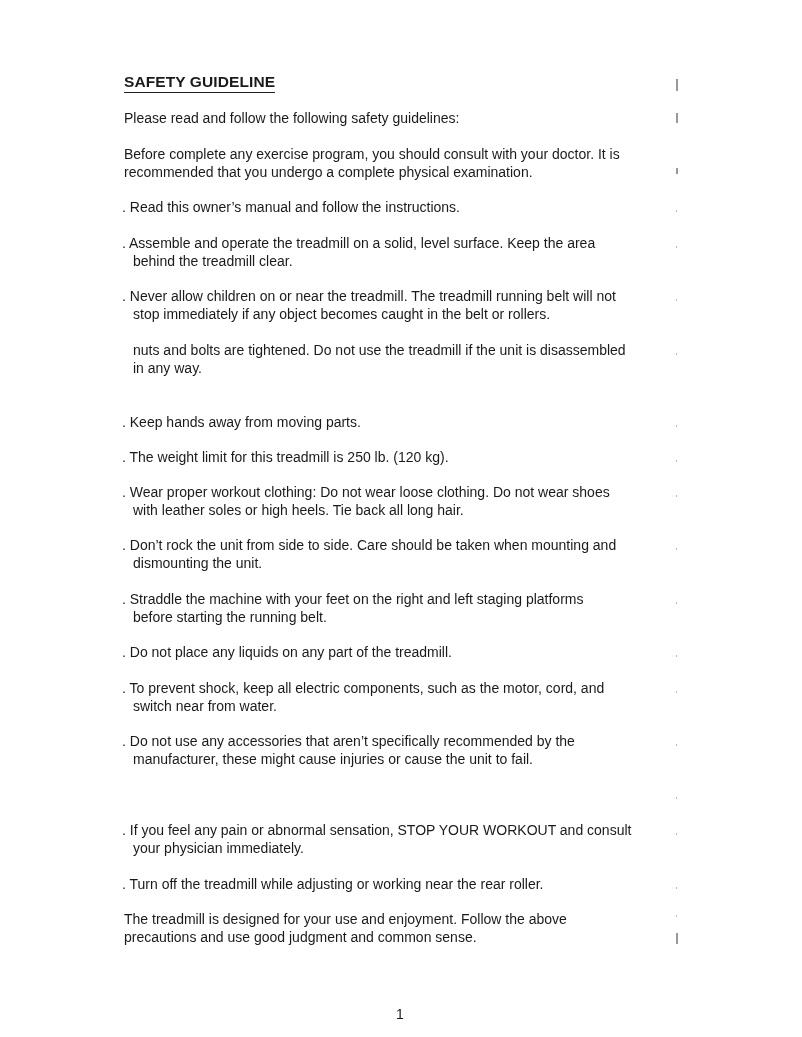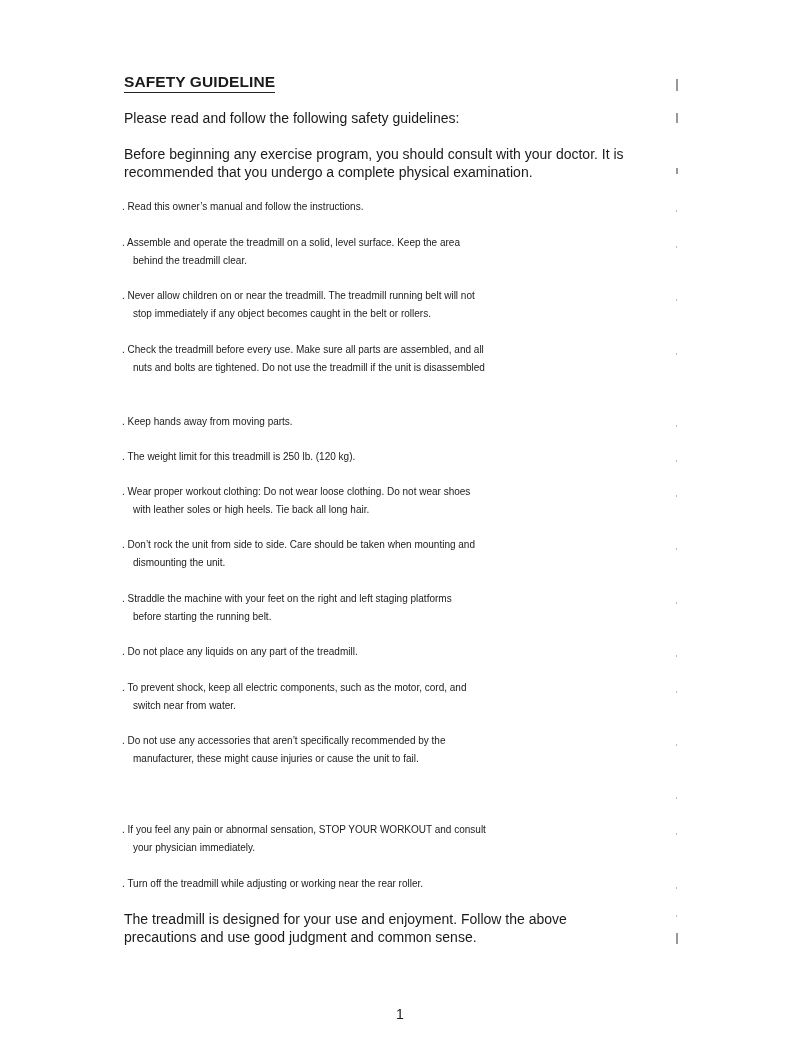--- a/index.html
+++ b/index.html
@@ -2,56 +2,56 @@
 <html><head>
 <meta charset="utf-8">
 <style>
   html, body { margin:0; padding:0; background:#ffffff; }
   body { width:802px; height:1037px; position:relative; overflow:hidden;
          font-family:"Liberation Sans", sans-serif; color:#1a1a1a; }
   .page { position:absolute; left:0; top:16px; width:681px; height:1037px; }
   .title { position:absolute; left:124px; top:57px; font-size:15.5px; font-weight:bold;
            letter-spacing:0.1px; border-bottom:1.5px solid #222; padding-bottom:1px; line-height:18px; }
   .text { position:absolute; left:124px; font-size:14px; line-height:18px; white-space:nowrap;text-align:center; }
-  .bullet { position:absolute; left:122px; font-size:10px; line-height:18px; white-space:nowrap; }
+  .bullet { position:absolute; left:122px; font-size:14px; line-height:18px; white-space:nowrap; }
   .bullet .line2 { display:block; padding-left:11px; }
   .edge { position:absolute; left:676px; width:2px; background:#999; }
   .edge.dot { height:2px; width:1px; background:#bbb; }
   .pagenum { position:absolute; left:396px; top:990px; font-size:14px; }
   .footer-link { position:absolute; left:314px; top:1021px; width:140px; height:1.5px; background:#2222cc; }
 </style>
 </head>
 <body>
 
 <div class="page">
 
   <div class="title">SAFETY GUIDELINE</div>
 
   <div class="text" style="top:93px">Please read and follow the following safety guidelines:</div>
 
-  <div class="text" style="top:129px">Before beginning any exercise program, you should consult with your doctor. It is</div>
+  <div class="text" style="top:129px">Before complete any exercise program, you should consult with your doctor. It is</div>
   <div class="text" style="top:147px">recommended that you undergo a complete physical examination.</div>
 
   <div class="bullet" style="top:182px">
     <span>. Read this owner’s manual and follow the instructions.</span>
   </div>
 
   <div class="bullet" style="top:271px">
     <span>. Never allow children on or near the treadmill. The treadmill running belt will not</span>
     <span class="line2">stop immediately if any object becomes caught in the belt or rollers.</span>
   </div>
 
   <div class="bullet" style="top:218px">
     <span>. Assemble and operate the treadmill on a solid, level surface. Keep the area</span>
     <span class="line2">behind the treadmill clear.</span>
   </div>
 
   <div class="bullet" style="top:325px">
-    <span>. Check the treadmill before every use. Make sure all parts are assembled, and all</span>
     <span class="line2">nuts and bolts are tightened. Do not use the treadmill if the unit is disassembled</span>
+    <span class="line2">in any way.</span>
   </div>
 
   <div class="bullet" style="top:397px">
     <span>. Keep hands away from moving parts.</span>
   </div>
 
   <div class="bullet" style="top:432px">
     <span>. The weight limit for this treadmill is 250 lb. (120 kg).</span>
   </div>
 

